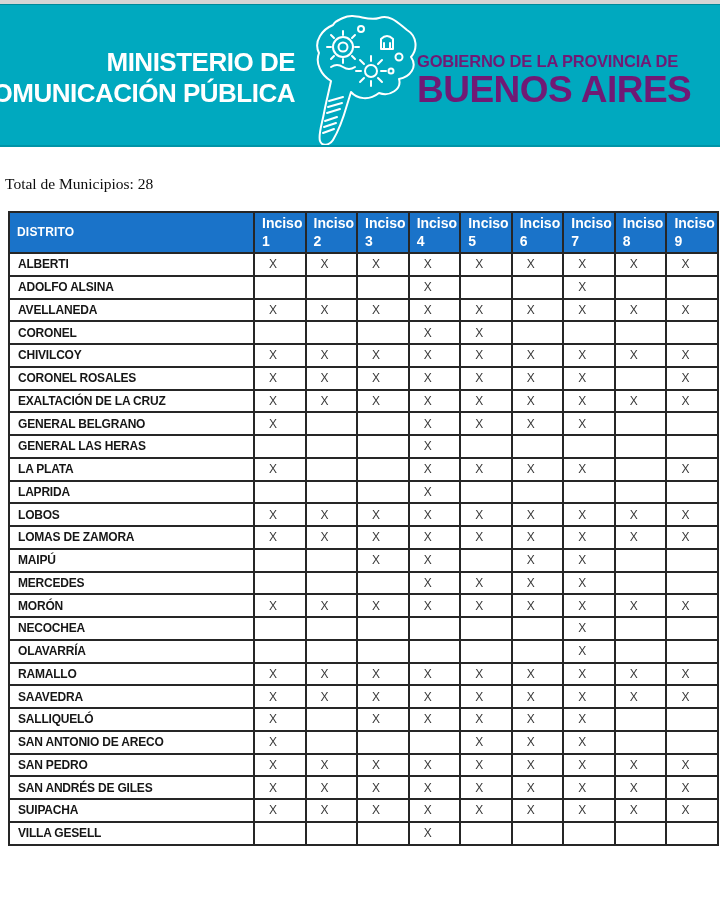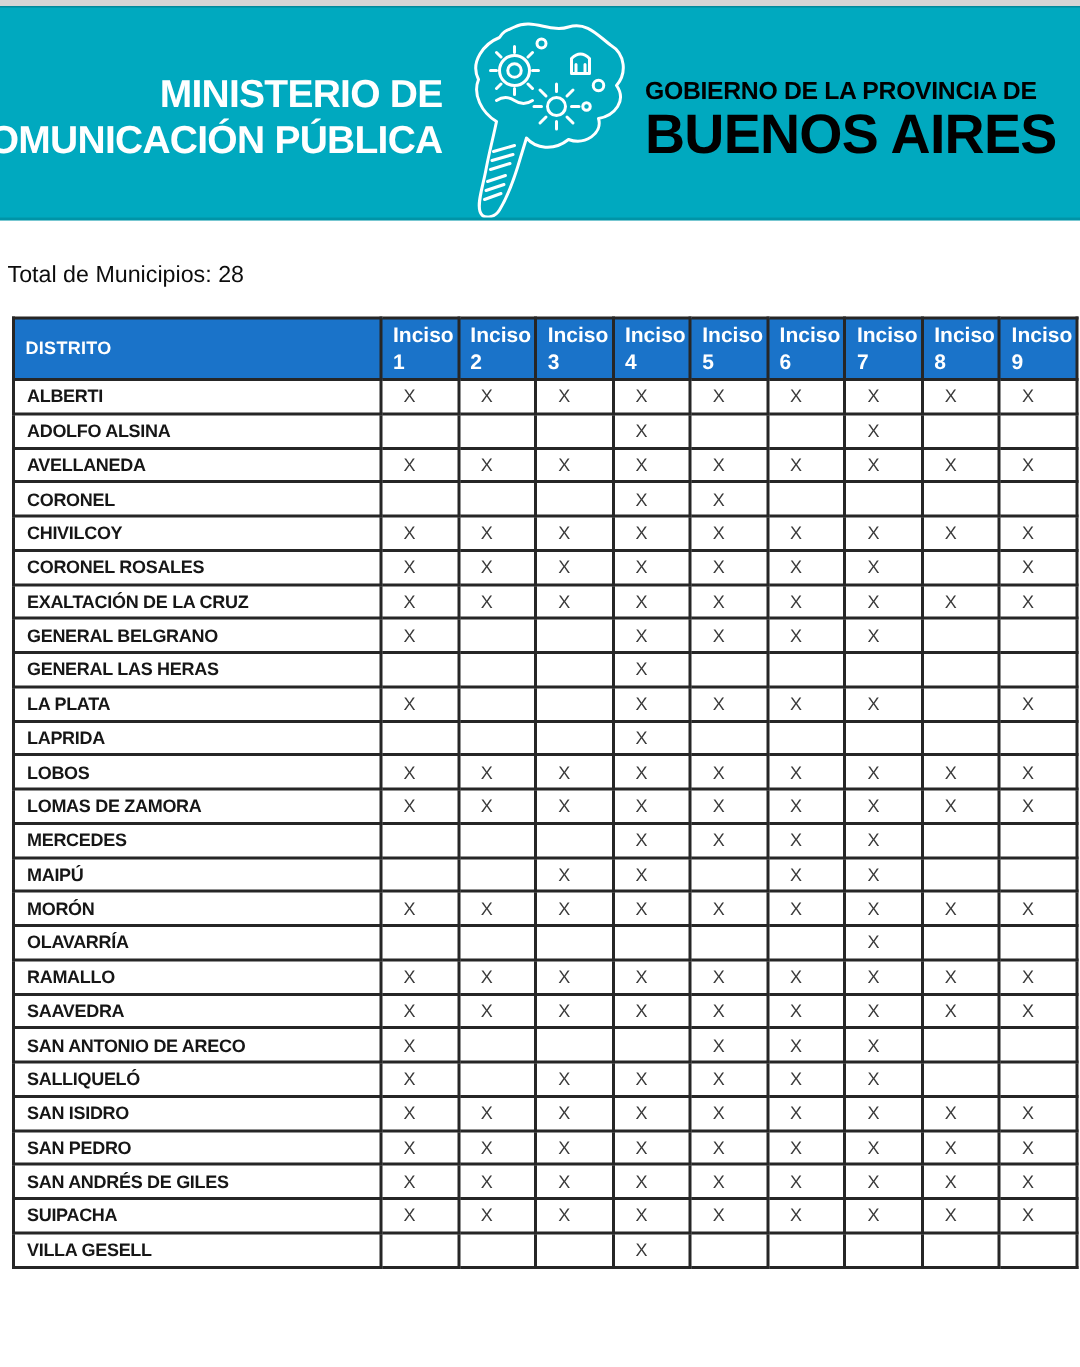--- a/index.html
+++ b/index.html
@@ -33,40 +33,41 @@
     letter-spacing: -0.5px;
     white-space: nowrap;
   }
   .logo-wrap {
     position: absolute;
     left: 303px; top: 4px;
     width: 122px; height: 138px;
   }
   .government-block {
     position: absolute;
-    left: 430px; top: 47px;
-    color: #000000;
+    left: 417px; top: 47px;
+    color: #701a75;
     white-space: nowrap;
   }
   .government-line1 {
     font-weight: bold;
     font-size: 16.5px;
     letter-spacing: -0.2px;
   }
   .government-line2 {
     font-weight: bold;
     font-size: 37px;
     letter-spacing: -0.5px;
     line-height: 1.05;
   }
   .total-line {
     margin: 28px 0 0 5px;
     font-size: 15.5px;
     color: #0d0d0d;
     height: 20px;
+    font-family: Liberation Serif, serif;
   }
   table.matrix {
     margin: 16px 0 0 8px;
     width: 709px;
     border-collapse: collapse;
     table-layout: fixed;
   }
   table.matrix th, table.matrix td {
     border: 2px solid #262626;
   }
@@ -368,56 +369,68 @@
         <td>X</td>
         <td>X</td>
         <td>X</td>
         <td>X</td>
         <td>X</td>
         <td>X</td>
         <td>X</td>
         <td>X</td>
       </tr>
       <tr>
+        <td class="district-cell">MAIPÚ</td>
+        <td></td>
+        <td></td>
+        <td>X</td>
+        <td>X</td>
+        <td></td>
+        <td>X</td>
+        <td>X</td>
+        <td></td>
+        <td></td>
+      </tr>
+      <tr>
         <td class="district-cell">MERCEDES</td>
         <td></td>
         <td></td>
         <td></td>
         <td>X</td>
         <td>X</td>
         <td>X</td>
         <td>X</td>
         <td></td>
         <td></td>
       </tr>
       <tr>
-        <td class="district-cell">MAIPÚ</td>
-        <td></td>
-        <td></td>
-        <td>X</td>
-        <td>X</td>
-        <td></td>
-        <td>X</td>
-        <td>X</td>
-        <td></td>
-        <td></td>
-      </tr>
-      <tr>
         <td class="district-cell">MORÓN</td>
         <td>X</td>
         <td>X</td>
         <td>X</td>
         <td>X</td>
         <td>X</td>
         <td>X</td>
         <td>X</td>
         <td>X</td>
         <td>X</td>
       </tr>
       <tr>
+        <td class="district-cell">NECOCHEA</td>
+        <td></td>
+        <td></td>
+        <td></td>
+        <td></td>
+        <td></td>
+        <td></td>
+        <td>X</td>
+        <td></td>
+        <td></td>
+      </tr>
+      <tr>
         <td class="district-cell">OLAVARRÍA</td>
         <td></td>
         <td></td>
         <td></td>
         <td></td>
         <td></td>
         <td></td>
         <td>X</td>
         <td></td>
         <td></td>
@@ -440,54 +453,42 @@
         <td>X</td>
         <td>X</td>
         <td>X</td>
         <td>X</td>
         <td>X</td>
         <td>X</td>
         <td>X</td>
         <td>X</td>
       </tr>
       <tr>
+        <td class="district-cell">SALLIQUELÓ</td>
+        <td>X</td>
+        <td></td>
+        <td>X</td>
+        <td>X</td>
+        <td>X</td>
+        <td>X</td>
+        <td>X</td>
+        <td></td>
+        <td></td>
+      </tr>
+      <tr>
         <td class="district-cell">SAN ANTONIO DE ARECO</td>
         <td>X</td>
         <td></td>
         <td></td>
         <td></td>
         <td>X</td>
         <td>X</td>
         <td>X</td>
         <td></td>
         <td></td>
-      </tr>
-      <tr>
-        <td class="district-cell">SALLIQUELÓ</td>
-        <td>X</td>
-        <td></td>
-        <td>X</td>
-        <td>X</td>
-        <td>X</td>
-        <td>X</td>
-        <td>X</td>
-        <td></td>
-        <td></td>
-      </tr>
-      <tr>
-        <td class="district-cell">SAN ISIDRO</td>
-        <td>X</td>
-        <td>X</td>
-        <td>X</td>
-        <td>X</td>
-        <td>X</td>
-        <td>X</td>
-        <td>X</td>
-        <td>X</td>
-        <td>X</td>
       </tr>
       <tr>
         <td class="district-cell">SAN PEDRO</td>
         <td>X</td>
         <td>X</td>
         <td>X</td>
         <td>X</td>
         <td>X</td>
         <td>X</td>
         <td>X</td>

